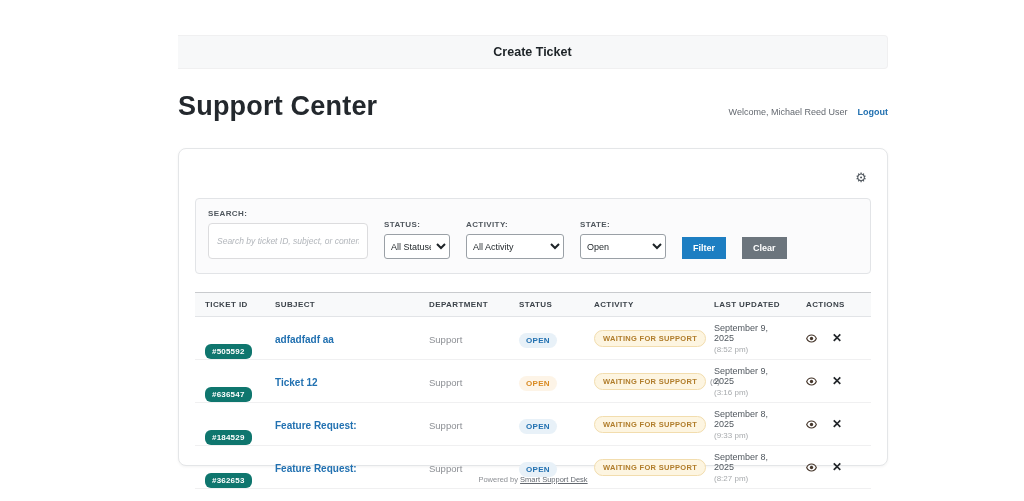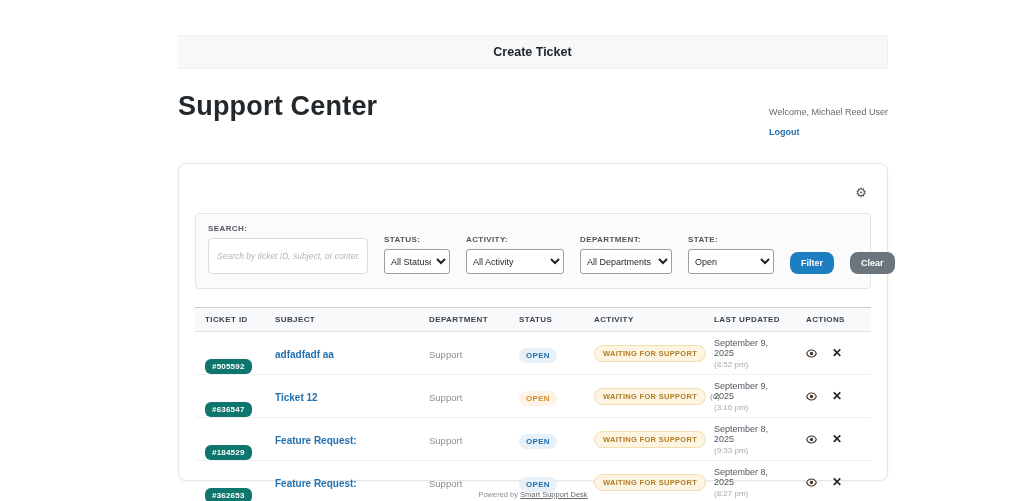--- a/index.html
+++ b/index.html
@@ -10,42 +10,42 @@
   
   .tabs { display:flex; margin-top:35px; height:34px; }
   .tab { flex:1; display:flex; align-items:center; justify-content:center;
     font-size:12.5px; font-weight:700; cursor:pointer; }
   .tab-active { background:#1d7ec2; color:#ffffff; border-radius:4px; }
   .tab-inactive { background:#f7f8f9; color:#1d2327; border:1px solid #f0f0f1; border-left:none; border-radius:0 4px 4px 0; }
 
   
   .heading-row { display:flex; justify-content:space-between; align-items:baseline; margin-top:22px; }
   .page-title { font-size:27px; font-weight:700; color:#23282d; letter-spacing:0.2px; }
-  .user-area { display:flex; align-items:baseline; gap:10px;flex-direction:column; }
+  .user-area { display:flex; align-items:baseline; gap:10px; }
   .welcome { font-size:9px; color:#646970; }
   .logout { font-size:9px; color:#2271b1; font-weight:700; text-decoration:none; cursor:pointer; }
 
   
   .card { margin-top:26px; border:1px solid #e4e6e8; border-radius:8px;
     box-shadow:0 1px 3px rgba(0,0,0,0.05); padding:14px 16px 22px; background:#fff; height:318px; }
   .gear-row { display:flex; justify-content:flex-end; padding:8px 4px 0 0; }
   .gear { font-size:13px; color:#50575e; cursor:pointer; line-height:1; }
 
   
   .filter-panel { margin-top:14px; border:1px solid #e2e4e7; background:#fbfbfc; border-radius:4px;
     padding:10px 12px 14px; display:flex; align-items:flex-end; gap:16px; }
   .fgroup { display:flex; flex-direction:column; }
   .flabel { font-size:8px; font-weight:700; color:#50575e; letter-spacing:0.4px; margin-bottom:5px; }
   .search-input { width:160px; height:36px; border:1px solid #dcdcde; border-radius:4px;
     padding:0 8px; font-size:8.5px; font-family:"Liberation Sans", sans-serif; color:#3c434a; background:#fff; }
   .search-input::placeholder { color:#b2b6bb; font-style:italic; }
   .fselect { height:25px; border:1px solid #9aa0a6; border-radius:3px; background:#fff;
     font-size:9px; font-family:"Liberation Sans", sans-serif; color:#1d2327; padding:0 2px; }
   .sel-status { width:66px; } .sel-activity { width:98px; } .sel-dept { width:92px; } .sel-state { width:86px; }
-  .btn { border:none; border-radius:8px; color:#fff; font-size:9px; font-weight:700;
+  .btn { border:none; border-radius:0; color:#fff; font-size:9px; font-weight:700;
     padding:6px 11px; cursor:pointer; font-family:"Liberation Sans", sans-serif; }
   .btn-filter { background:#1d7ec2; }
   .btn-clear { background:#6c757d; }
 
   
   table { width:100%; border-collapse:collapse; table-layout:fixed; margin-top:18px; }
   col.c-id{width:70px;} col.c-subj{width:154px;} col.c-dept{width:90px;} col.c-status{width:75px;}
   col.c-act{width:120px;} col.c-upd{width:92px;} col.c-actions{width:auto;}
   thead th { background:#f8f9fa; border-top:1px solid #c9cbce; border-bottom:1px solid #e2e4e7;
     font-size:8px; font-weight:700; color:#3c434a; letter-spacing:0.4px; text-align:left; padding:7px 10px; }
@@ -104,26 +104,20 @@
           <option>All Statuses</option>
         </select>
       </div>
       <div class="fgroup">
         <label class="flabel">ACTIVITY:</label>
         <select class="fselect sel-activity">
           <option>All Activity</option>
         </select>
       </div>
       <div class="fgroup">
-        <label class="flabel">DEPARTMENT:</label>
-        <select class="fselect sel-dept">
-          <option>All Departments</option>
-        </select>
-      </div>
-      <div class="fgroup">
         <label class="flabel">STATE:</label>
         <select class="fselect sel-state">
           <option>Open</option>
         </select>
       </div>
       <button class="btn btn-filter">Filter</button>
       <button class="btn btn-clear">Clear</button>
     </div>
 
     <table>

